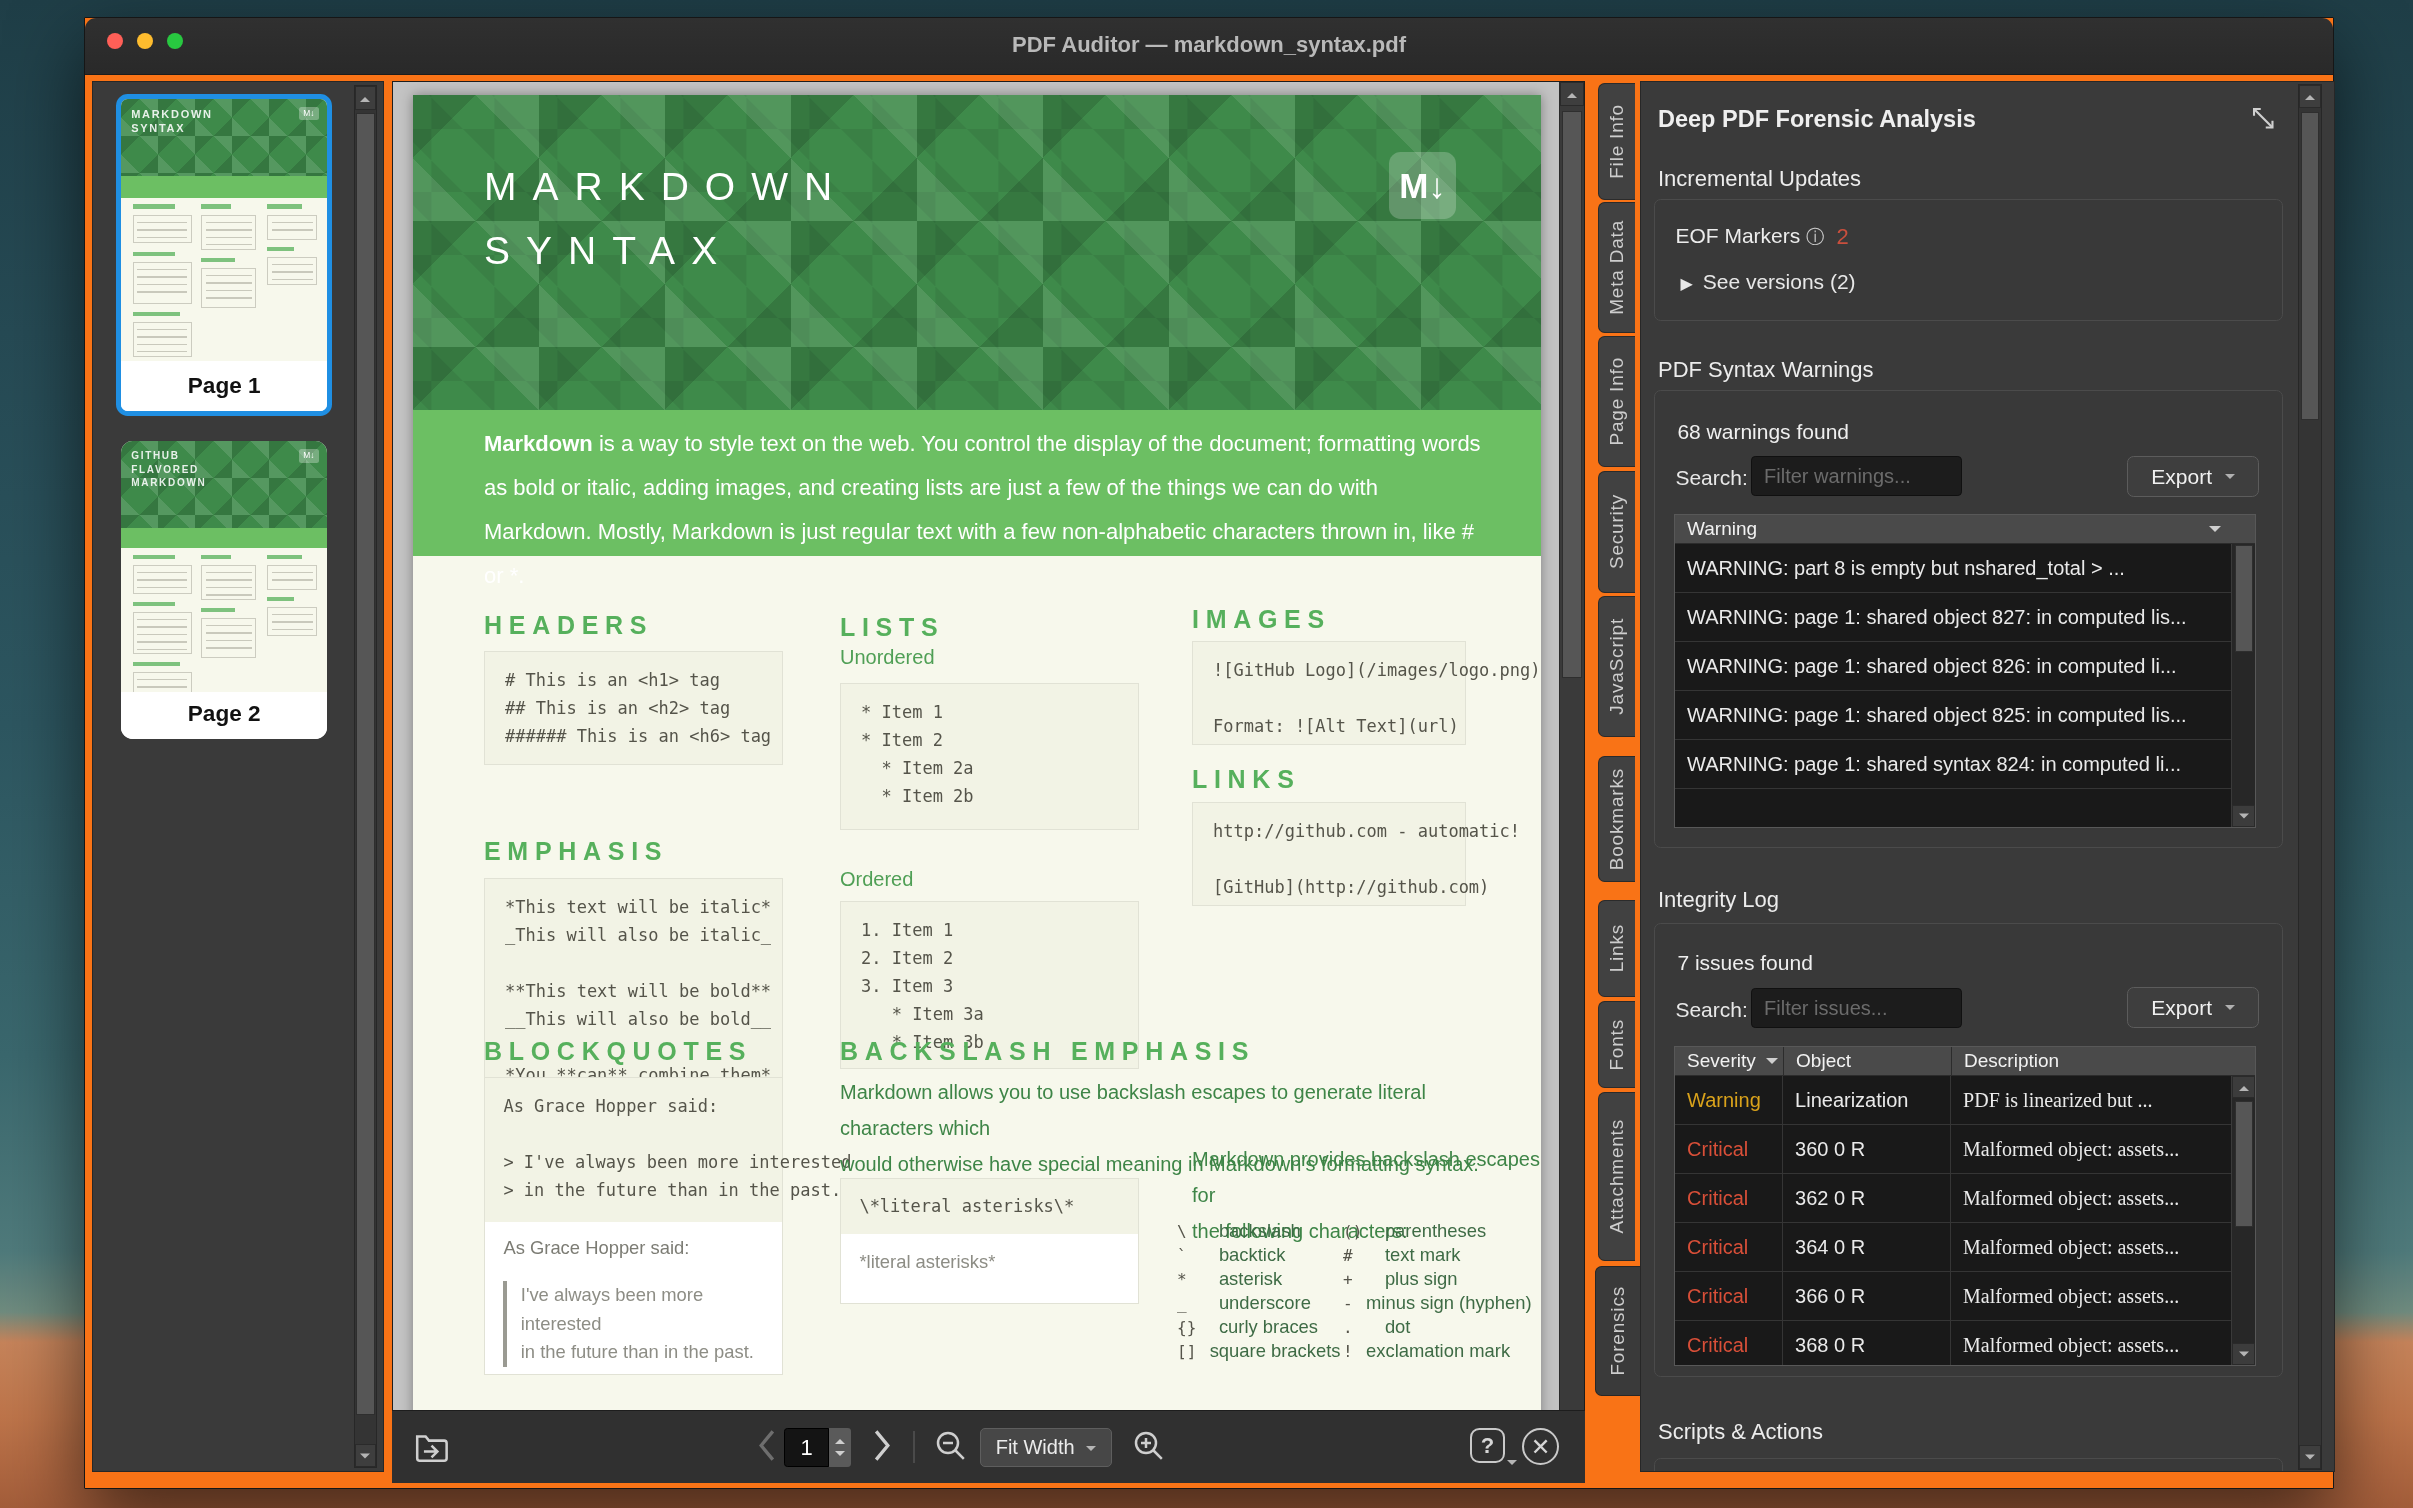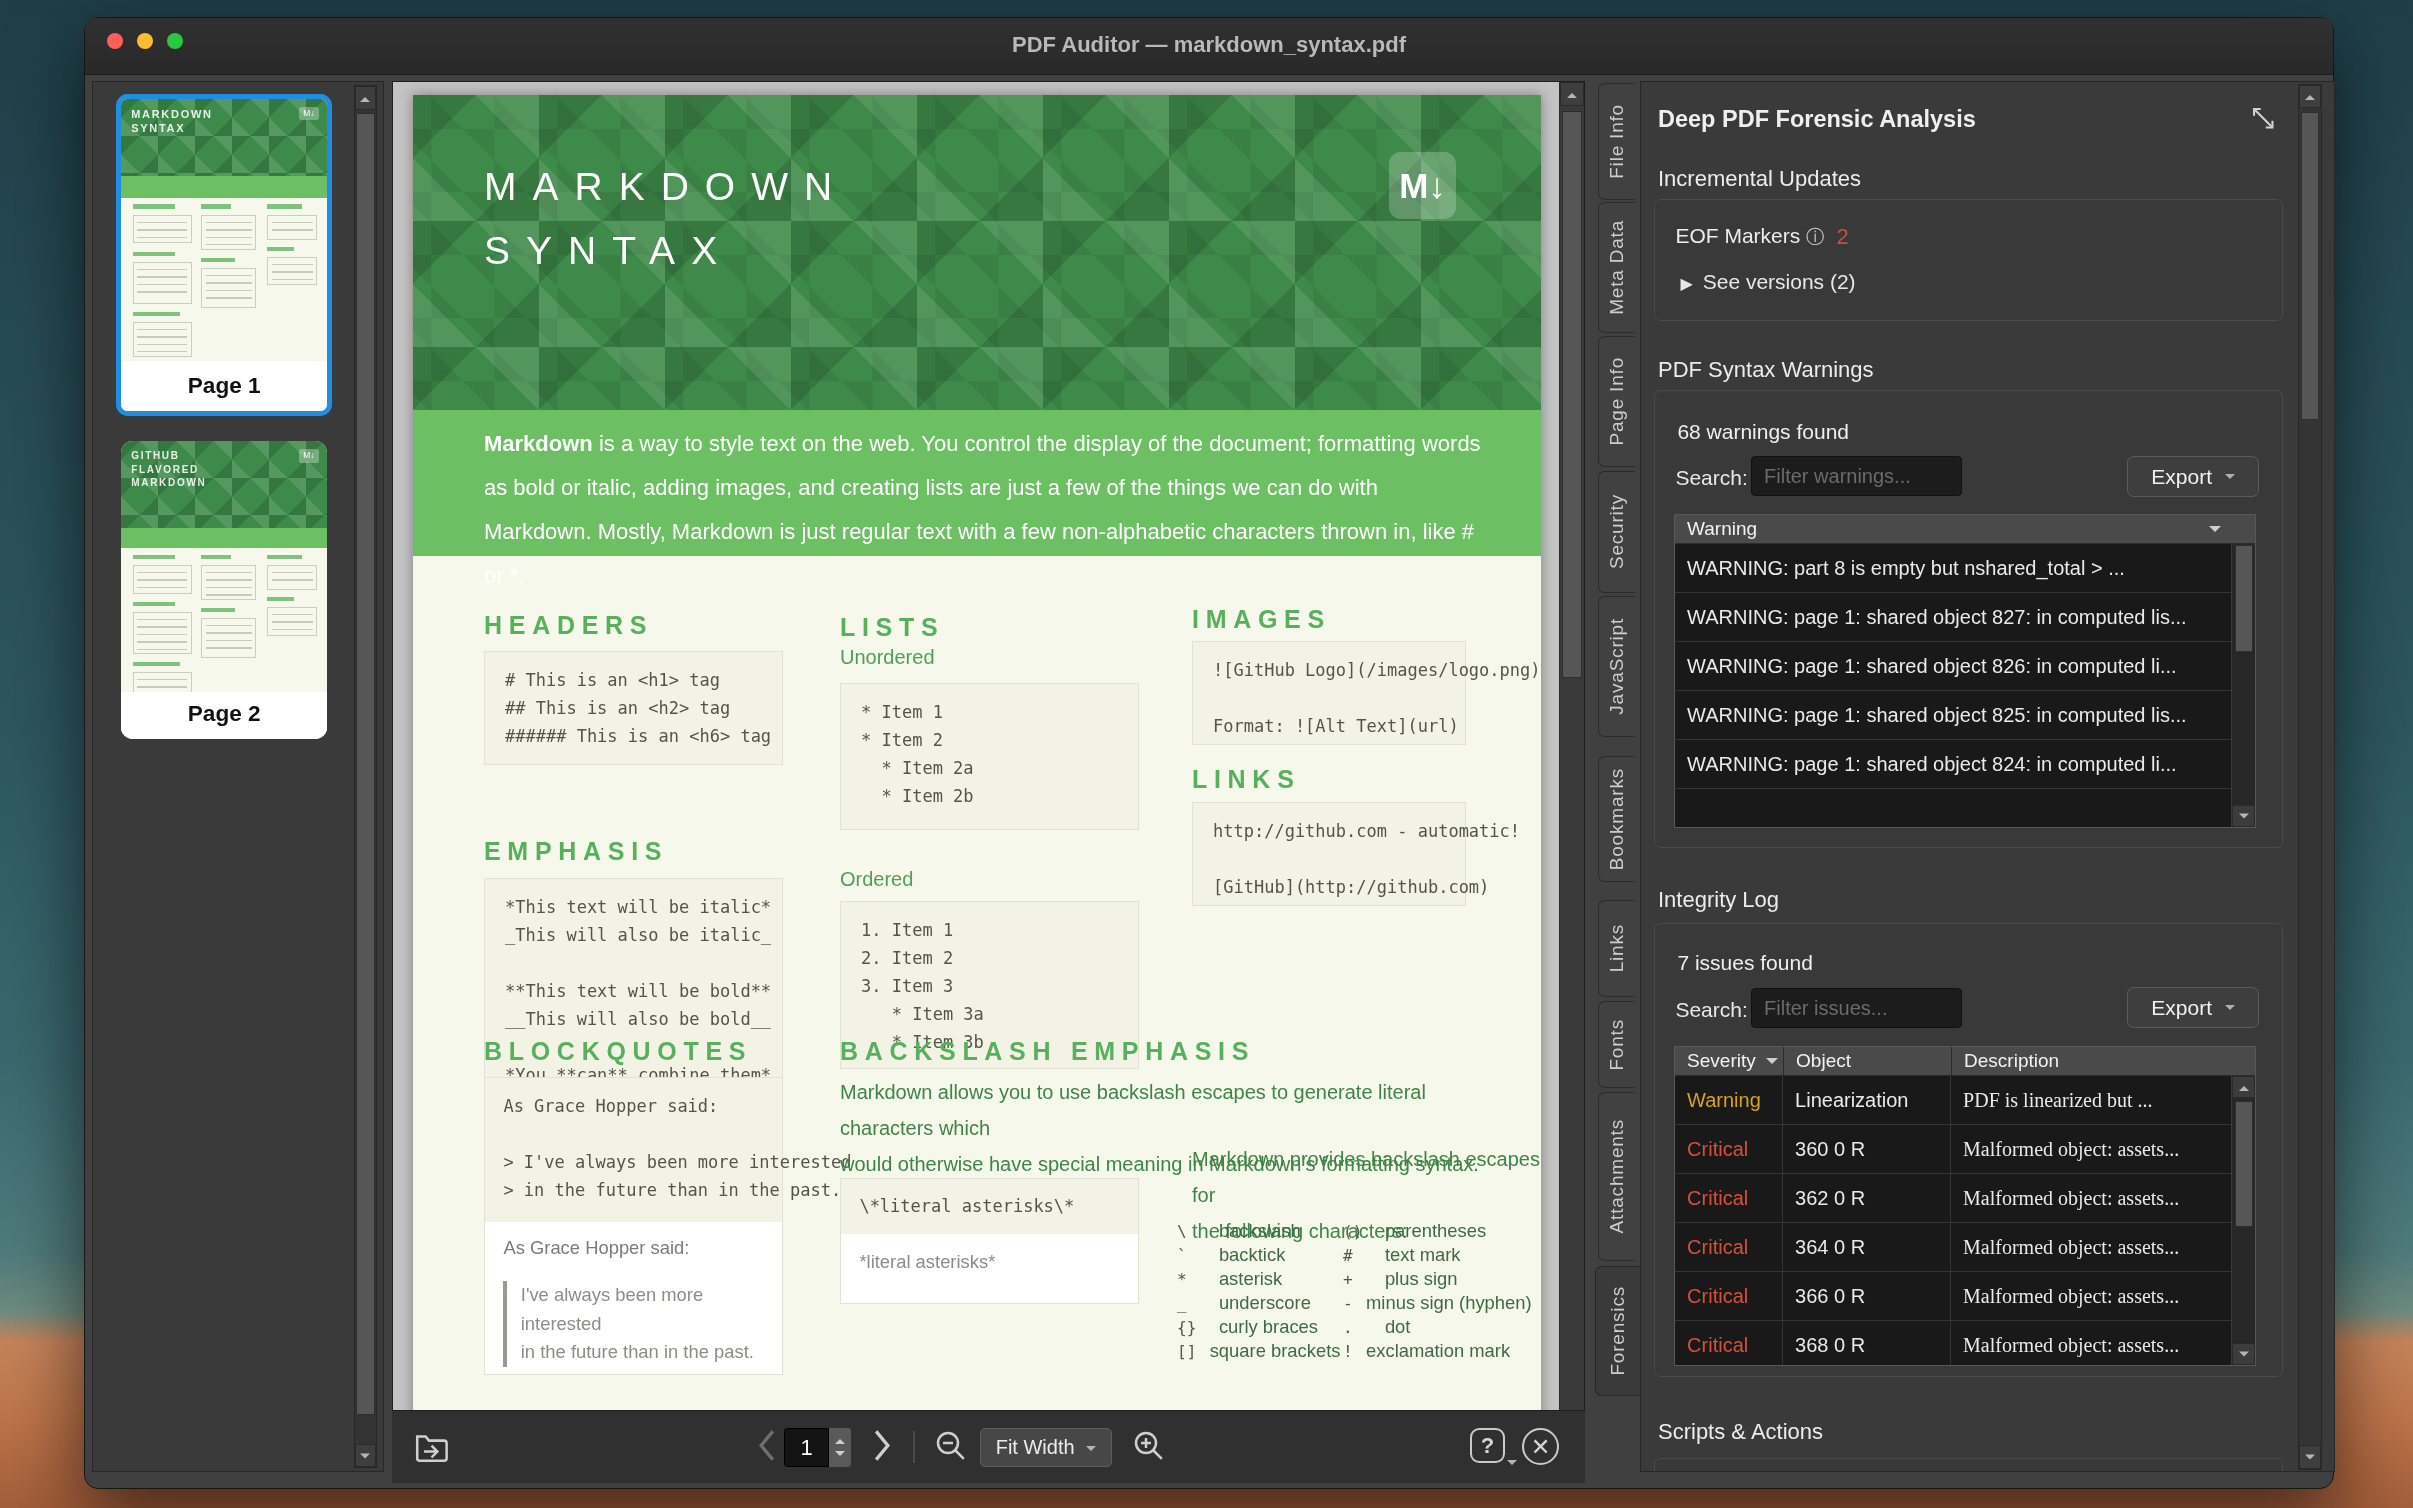--- a/index.html
+++ b/index.html
@@ -3,21 +3,21 @@
 <meta charset="utf-8">
 <style>
   * { margin:0; padding:0; box-sizing:border-box; }
   html,body { width:2413px; height:1508px; overflow:hidden; font-family:"Liberation Sans",sans-serif; }
   body {
     background: linear-gradient(180deg,#1f3e47 0%,#264a54 22%,#2d5660 48%,#3a676d 70%,#4f7a7b 83%,#6f8b7e 87%,#c5835a 89%,#bd744a 94%,#a35d3a 100%);
   }
   
   #window {
     position:absolute; left:84px; top:17px; width:2250px; height:1472px;
-    background:#404040; border:0.8px solid #161616; border-radius:14px;
+    background:#f97316; border:0.8px solid #161616; border-radius:1px;
     box-shadow:0 28.5px 75px rgba(0,0,0,.6);
   }
   #titlebar { position:absolute; left:0; top:0; right:0; height:57px;
     background:linear-gradient(#303030,#292929); border-bottom:0.8px solid #1c1c1c;
     border-radius:11px 11px 0 0; }
   .tl { position:absolute; top:15px; width:16px; height:16px; border-radius:50%; }
   #tl-close{ left:22px; background:#ff5f57; }
   #tl-min{ left:52px; background:#febc2e; }
   #tl-max{ left:82px; background:#28c840; }
   #title { position:absolute; left:0; right:0; top:0; height:57px; line-height:54px;
@@ -519,21 +519,21 @@
           <div class="hcell" style="width:100%;">
               <span>Warning</span>
               <span class="sorticon" style="right:34px;"></span>
             </div>
         </div>
         <div id="warn-rows">
             <div class="wrow">WARNING: part 8 is empty but nshared_total &gt; ...</div>
             <div class="wrow">WARNING: page 1: shared object 827: in computed lis...</div>
             <div class="wrow">WARNING: page 1: shared object 826: in computed li...</div>
             <div class="wrow">WARNING: page 1: shared object 825: in computed lis...</div>
-            <div class="wrow">WARNING: page 1: shared object 824: in computed li...</div>
+            <div class="wrow">WARNING: page 1: shared syntax 824: in computed li...</div>
           </div>
         <div class="inner-sb">
           <div class="sb-thumb" style="top:1.7px; height:107px;"></div>
           <div class="sb-btn down" style="bottom:0;"></div>
         </div>
       </div>
     </div>
 
     <div class="p-heading" style="left:17px; top:805px;">Integrity Log</div>
     <div class="p-box" id="box-integ">

